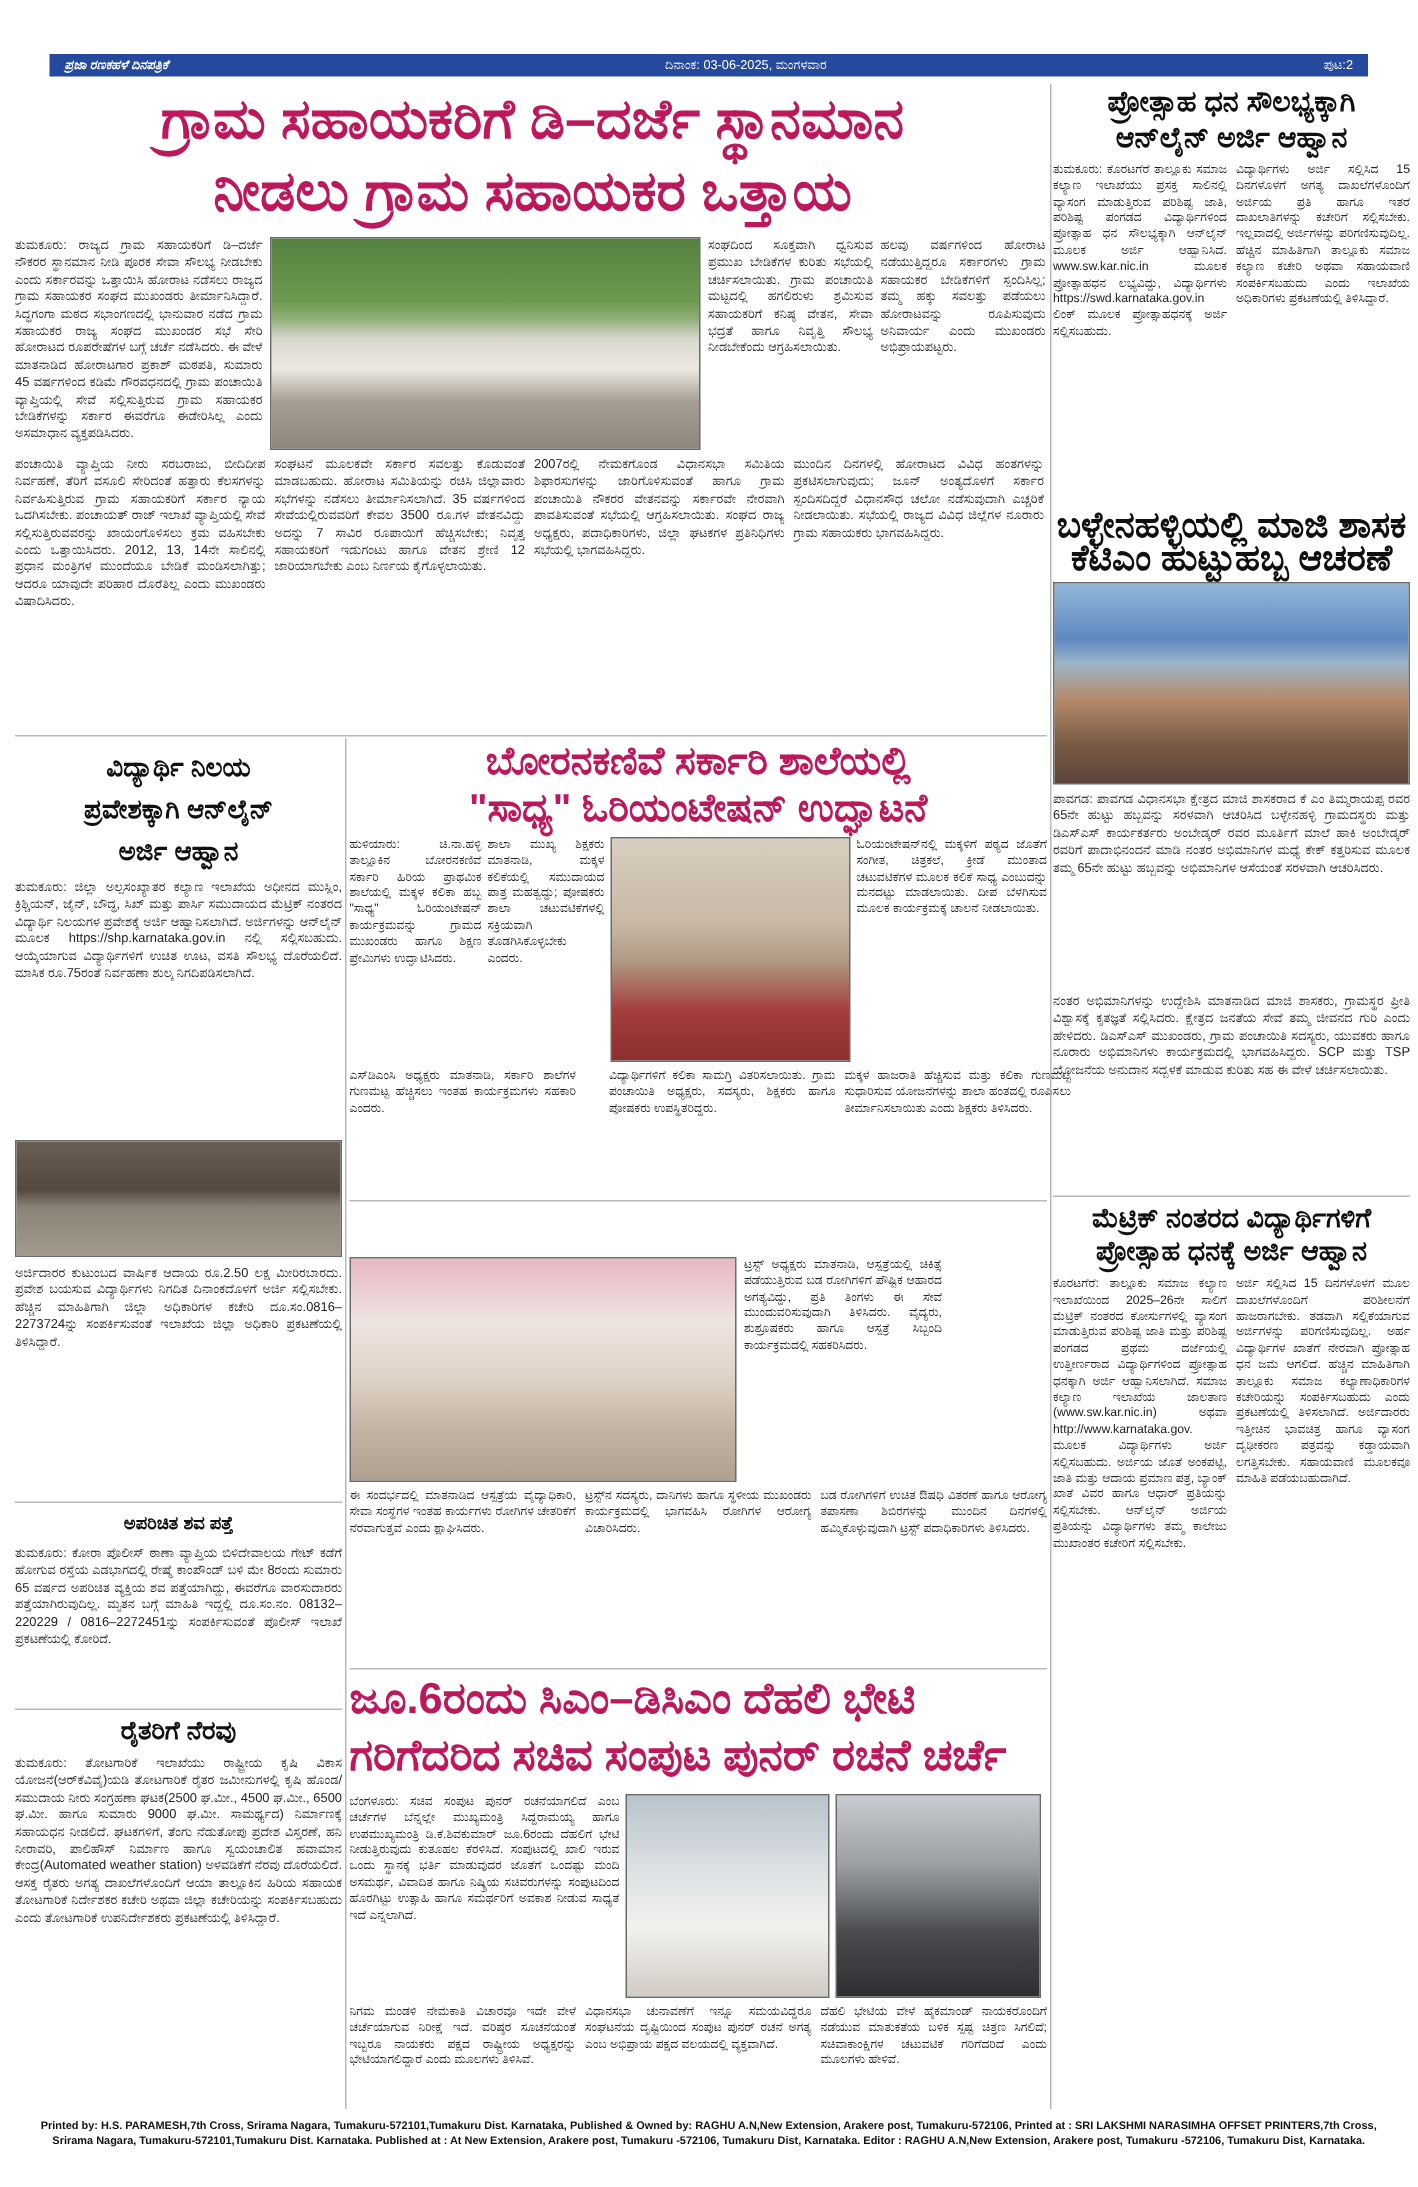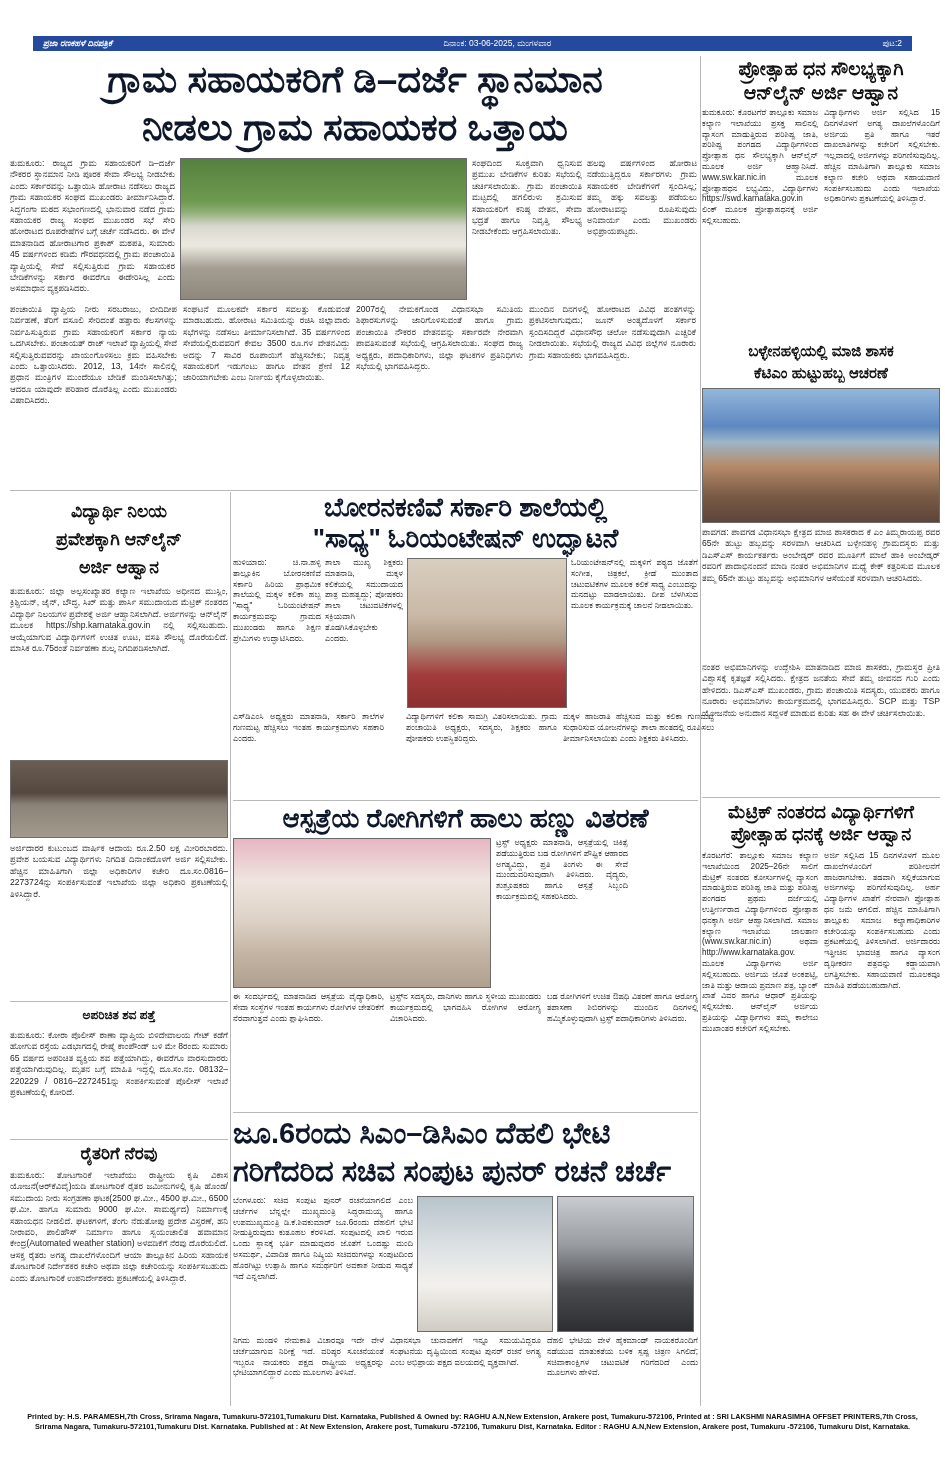--- a/index.html
+++ b/index.html
@@ -4,21 +4,21 @@
 <style>
   html,body{margin:0;padding:0;background:#ffffff;}
   #page{position:relative;width:945px;height:1458px;background:#ffffff;overflow:hidden;
         font-family:"Liberation Sans","DejaVu Sans",sans-serif;color:#1c1c1c;}
   .abs{position:absolute;}
   
   .mast{background:#24499d;color:#fff;display:flex;justify-content:space-between;align-items:center;
         padding:0 10px;box-sizing:border-box;font-size:8.5px;}
   .mast .pname{font-style:italic;font-weight:bold;}
   
-  .hl-red{color:#0f172a;font-weight:800;text-align:center;letter-spacing:0;}
+  .hl-red{color:#be185d;font-weight:800;text-align:center;letter-spacing:0;}
   .hl-blk{color:#101010;font-weight:800;text-align:center;}
   
   .bt{font-size:8.6px;line-height:11.4px;text-align:justify;color:#222;overflow:hidden;}
   .bt-sm{font-size:8.2px;line-height:10.8px;text-align:justify;color:#222;overflow:hidden;}
   .row{display:flex;}
   .row>div{flex:0 0 auto;}
   
   .ph{border:1px solid #6b6b6b;box-sizing:border-box;}
   .ph-lead{background:linear-gradient(180deg,#55813f 0%,#6d9a50 30%,#8fae77 38%,#d9d8cf 48%,#ece9e0 62%,#a39d92 78%,#8d877c 100%);}
   .ph-bday{background:linear-gradient(180deg,#93b6da 0%,#5d88c0 28%,#9db6c8 40%,#b58a6a 58%,#7a5b45 80%,#5d443a 100%);}
@@ -63,21 +63,21 @@
 
   <div class="abs hl-blk" style="left:702px;top:57px;width:238px;font-size:19px;line-height:24px;">
     <div>ಪ್ರೋತ್ಸಾಹ ಧನ ಸೌಲಭ್ಯಕ್ಕಾಗಿ</div>
     <div>ಆನ್‌ಲೈನ್ ಅರ್ಜಿ ಆಹ್ವಾನ</div>
   </div>
   <div class="abs row" style="left:702px;top:108px;width:238px;height:226px;gap:6px;">
     <div class="bt-sm" style="width:116px;height:226px;">ತುಮಕೂರು: ಕೊರಟಗೆರೆ ತಾಲ್ಲೂಕು ಸಮಾಜ ಕಲ್ಯಾಣ ಇಲಾಖೆಯು ಪ್ರಸಕ್ತ ಸಾಲಿನಲ್ಲಿ ವ್ಯಾಸಂಗ ಮಾಡುತ್ತಿರುವ ಪರಿಶಿಷ್ಟ ಜಾತಿ, ಪರಿಶಿಷ್ಟ ಪಂಗಡದ ವಿದ್ಯಾರ್ಥಿಗಳಿಂದ ಪ್ರೋತ್ಸಾಹ ಧನ ಸೌಲಭ್ಯಕ್ಕಾಗಿ ಆನ್‌ಲೈನ್ ಮೂಲಕ ಅರ್ಜಿ ಆಹ್ವಾನಿಸಿದೆ. www.sw.kar.nic.in ಮೂಲಕ ಪ್ರೋತ್ಸಾಹಧನ ಲಭ್ಯವಿದ್ದು, ವಿದ್ಯಾರ್ಥಿಗಳು https://swd.karnataka.gov.in ಲಿಂಕ್ ಮೂಲಕ ಪ್ರೋತ್ಸಾಹಧನಕ್ಕೆ ಅರ್ಜಿ ಸಲ್ಲಿಸಬಹುದು.</div>
     <div class="bt-sm" style="width:116px;height:226px;">ವಿದ್ಯಾರ್ಥಿಗಳು ಅರ್ಜಿ ಸಲ್ಲಿಸಿದ 15 ದಿನಗಳೊಳಗೆ ಅಗತ್ಯ ದಾಖಲೆಗಳೊಂದಿಗೆ ಅರ್ಜಿಯ ಪ್ರತಿ ಹಾಗೂ ಇತರೆ ದಾಖಲಾತಿಗಳನ್ನು ಕಚೇರಿಗೆ ಸಲ್ಲಿಸಬೇಕು. ಇಲ್ಲವಾದಲ್ಲಿ ಅರ್ಜಿಗಳನ್ನು ಪರಿಗಣಿಸುವುದಿಲ್ಲ. ಹೆಚ್ಚಿನ ಮಾಹಿತಿಗಾಗಿ ತಾಲ್ಲೂಕು ಸಮಾಜ ಕಲ್ಯಾಣ ಕಚೇರಿ ಅಥವಾ ಸಹಾಯವಾಣಿ ಸಂಪರ್ಕಿಸಬಹುದು ಎಂದು ಇಲಾಖೆಯ ಅಧಿಕಾರಿಗಳು ಪ್ರಕಟಣೆಯಲ್ಲಿ ತಿಳಿಸಿದ್ದಾರೆ.</div>
   </div>
 
-  <div class="abs hl-blk" style="left:702px;top:340px;width:238px;font-size:15px;line-height:22px;">
+  <div class="abs hl-blk" style="left:702px;top:340px;width:238px;font-size:24px;line-height:22px;">
     <div>ಬಳ್ಳೇನಹಳ್ಳಿಯಲ್ಲಿ ಮಾಜಿ ಶಾಸಕ</div>
     <div>ಕೆಟಿಎಂ ಹುಟ್ಟುಹಬ್ಬ ಆಚರಣೆ</div>
   </div>
   <div class="abs ph ph-bday" style="left:702px;top:388px;width:238px;height:135px;"></div>
   <div class="abs bt" style="left:702px;top:527px;width:238px;height:130px;">ಪಾವಗಡ: ಪಾವಗಡ ವಿಧಾನಸಭಾ ಕ್ಷೇತ್ರದ ಮಾಜಿ ಶಾಸಕರಾದ ಕೆ ಎಂ ತಿಮ್ಮರಾಯಪ್ಪ ರವರ 65ನೇ ಹುಟ್ಟು ಹಬ್ಬವನ್ನು ಸರಳವಾಗಿ ಆಚರಿಸಿದ ಬಳ್ಳೇನಹಳ್ಳಿ ಗ್ರಾಮದಸ್ಥರು ಮತ್ತು ಡಿಎಸ್‌ಎಸ್ ಕಾರ್ಯಕರ್ತರು ಅಂಬೇಡ್ಕರ್ ರವರ ಮೂರ್ತಿಗೆ ಮಾಲೆ ಹಾಕಿ ಅಂಬೇಡ್ಕರ್ ರವರಿಗೆ ಪಾದಾಭಿನಂದನೆ ಮಾಡಿ ನಂತರ ಅಭಿಮಾನಿಗಳ ಮಧ್ಯೆ ಕೇಕ್ ಕತ್ತರಿಸುವ ಮೂಲಕ ತಮ್ಮ 65ನೇ ಹುಟ್ಟು ಹಬ್ಬವನ್ನು ಅಭಿಮಾನಿಗಳ ಆಸೆಯಂತೆ ಸರಳವಾಗಿ ಆಚರಿಸಿದರು.</div>
   <div class="abs bt" style="left:702px;top:662px;width:238px;height:132px;">ನಂತರ ಅಭಿಮಾನಿಗಳನ್ನು ಉದ್ದೇಶಿಸಿ ಮಾತನಾಡಿದ ಮಾಜಿ ಶಾಸಕರು, ಗ್ರಾಮಸ್ಥರ ಪ್ರೀತಿ ವಿಶ್ವಾಸಕ್ಕೆ ಕೃತಜ್ಞತೆ ಸಲ್ಲಿಸಿದರು. ಕ್ಷೇತ್ರದ ಜನತೆಯ ಸೇವೆ ತಮ್ಮ ಜೀವನದ ಗುರಿ ಎಂದು ಹೇಳಿದರು. ಡಿಎಸ್‌ಎಸ್ ಮುಖಂಡರು, ಗ್ರಾಮ ಪಂಚಾಯಿತಿ ಸದಸ್ಯರು, ಯುವಕರು ಹಾಗೂ ನೂರಾರು ಅಭಿಮಾನಿಗಳು ಕಾರ್ಯಕ್ರಮದಲ್ಲಿ ಭಾಗವಹಿಸಿದ್ದರು. SCP ಮತ್ತು TSP ಯೋಜನೆಯ ಅನುದಾನ ಸದ್ಬಳಕೆ ಮಾಡುವ ಕುರಿತು ಸಹ ಈ ವೇಳೆ ಚರ್ಚಿಸಲಾಯಿತು.</div>
   <div class="abs hline" style="left:702px;top:797px;width:238px;"></div>
 
   <div class="abs hl-blk" style="left:702px;top:801px;width:238px;font-size:18px;line-height:22px;">
     <div>ಮೆಟ್ರಿಕ್ ನಂತರದ ವಿದ್ಯಾರ್ಥಿಗಳಿಗೆ</div>
@@ -115,21 +115,20 @@
     <div class="ph ph-school" style="width:160px;height:150px;"></div>
     <div class="bt-sm" style="width:127px;height:150px;">ಓರಿಯಂಟೇಷನ್‌ನಲ್ಲಿ ಮಕ್ಕಳಿಗೆ ಪಠ್ಯದ ಜೊತೆಗೆ ಸಂಗೀತ, ಚಿತ್ರಕಲೆ, ಕ್ರೀಡೆ ಮುಂತಾದ ಚಟುವಟಿಕೆಗಳ ಮೂಲಕ ಕಲಿಕೆ ಸಾಧ್ಯ ಎಂಬುದನ್ನು ಮನದಟ್ಟು ಮಾಡಲಾಯಿತು. ದೀಪ ಬೆಳಗಿಸುವ ಮೂಲಕ ಕಾರ್ಯಕ್ರಮಕ್ಕೆ ಚಾಲನೆ ನೀಡಲಾಯಿತು.</div>
   </div>
   <div class="abs row" style="left:233px;top:712px;width:465px;height:84px;gap:6px;">
     <div class="bt-sm" style="width:151px;height:84px;">ಎಸ್‌ಡಿಎಂಸಿ ಅಧ್ಯಕ್ಷರು ಮಾತನಾಡಿ, ಸರ್ಕಾರಿ ಶಾಲೆಗಳ ಗುಣಮಟ್ಟ ಹೆಚ್ಚಿಸಲು ಇಂತಹ ಕಾರ್ಯಕ್ರಮಗಳು ಸಹಕಾರಿ ಎಂದರು.</div>
     <div class="bt-sm" style="width:151px;height:84px;margin-left:16px;">ವಿದ್ಯಾರ್ಥಿಗಳಿಗೆ ಕಲಿಕಾ ಸಾಮಗ್ರಿ ವಿತರಿಸಲಾಯಿತು. ಗ್ರಾಮ ಪಂಚಾಯಿತಿ ಅಧ್ಯಕ್ಷರು, ಸದಸ್ಯರು, ಶಿಕ್ಷಕರು ಹಾಗೂ ಪೋಷಕರು ಉಪಸ್ಥಿತರಿದ್ದರು.</div>
     <div class="bt-sm" style="width:151px;height:84px;">ಮಕ್ಕಳ ಹಾಜರಾತಿ ಹೆಚ್ಚಿಸುವ ಮತ್ತು ಕಲಿಕಾ ಗುಣಮಟ್ಟ ಸುಧಾರಿಸುವ ಯೋಜನೆಗಳನ್ನು ಶಾಲಾ ಹಂತದಲ್ಲಿ ರೂಪಿಸಲು ತೀರ್ಮಾನಿಸಲಾಯಿತು ಎಂದು ಶಿಕ್ಷಕರು ತಿಳಿಸಿದರು.</div>
   </div>
   <div class="abs hline" style="left:233px;top:800px;width:465px;"></div>
 
-  <div class="abs hl-red" style="left:233px;top:802px;width:465px;font-size:26px;line-height:32px;">ಆಸ್ಪತ್ರೆಯ ರೋಗಿಗಳಿಗೆ ಹಾಲು ಹಣ್ಣು ವಿತರಣೆ</div>
   <div class="abs row" style="left:233px;top:838px;width:465px;height:150px;gap:5px;">
     <div class="ph ph-milk" style="width:258px;height:150px;"></div>
     <div class="bt-sm" style="width:132px;height:150px;">ಟ್ರಸ್ಟ್ ಅಧ್ಯಕ್ಷರು ಮಾತನಾಡಿ, ಆಸ್ಪತ್ರೆಯಲ್ಲಿ ಚಿಕಿತ್ಸೆ ಪಡೆಯುತ್ತಿರುವ ಬಡ ರೋಗಿಗಳಿಗೆ ಪೌಷ್ಟಿಕ ಆಹಾರದ ಅಗತ್ಯವಿದ್ದು, ಪ್ರತಿ ತಿಂಗಳು ಈ ಸೇವೆ ಮುಂದುವರಿಸುವುದಾಗಿ ತಿಳಿಸಿದರು. ವೈದ್ಯರು, ಶುಶ್ರೂಷಕರು ಹಾಗೂ ಆಸ್ಪತ್ರೆ ಸಿಬ್ಬಂದಿ ಕಾರ್ಯಕ್ರಮದಲ್ಲಿ ಸಹಕರಿಸಿದರು.</div>
   </div>
   <div class="abs row" style="left:233px;top:992px;width:465px;height:116px;gap:6px;">
     <div class="bt-sm" style="width:151px;height:116px;">ಈ ಸಂದರ್ಭದಲ್ಲಿ ಮಾತನಾಡಿದ ಆಸ್ಪತ್ರೆಯ ವೈದ್ಯಾಧಿಕಾರಿ, ಸೇವಾ ಸಂಸ್ಥೆಗಳ ಇಂತಹ ಕಾರ್ಯಗಳು ರೋಗಿಗಳ ಚೇತರಿಕೆಗೆ ನೆರವಾಗುತ್ತವೆ ಎಂದು ಶ್ಲಾಘಿಸಿದರು.</div>
     <div class="bt-sm" style="width:151px;height:116px;">ಟ್ರಸ್ಟ್‌ನ ಸದಸ್ಯರು, ದಾನಿಗಳು ಹಾಗೂ ಸ್ಥಳೀಯ ಮುಖಂಡರು ಕಾರ್ಯಕ್ರಮದಲ್ಲಿ ಭಾಗವಹಿಸಿ ರೋಗಿಗಳ ಆರೋಗ್ಯ ವಿಚಾರಿಸಿದರು.</div>
     <div class="bt-sm" style="width:151px;height:116px;">ಬಡ ರೋಗಿಗಳಿಗೆ ಉಚಿತ ಔಷಧಿ ವಿತರಣೆ ಹಾಗೂ ಆರೋಗ್ಯ ತಪಾಸಣಾ ಶಿಬಿರಗಳನ್ನು ಮುಂದಿನ ದಿನಗಳಲ್ಲಿ ಹಮ್ಮಿಕೊಳ್ಳುವುದಾಗಿ ಟ್ರಸ್ಟ್ ಪದಾಧಿಕಾರಿಗಳು ತಿಳಿಸಿದರು.</div>
   </div>
   <div class="abs hline" style="left:233px;top:1112px;width:465px;"></div>

